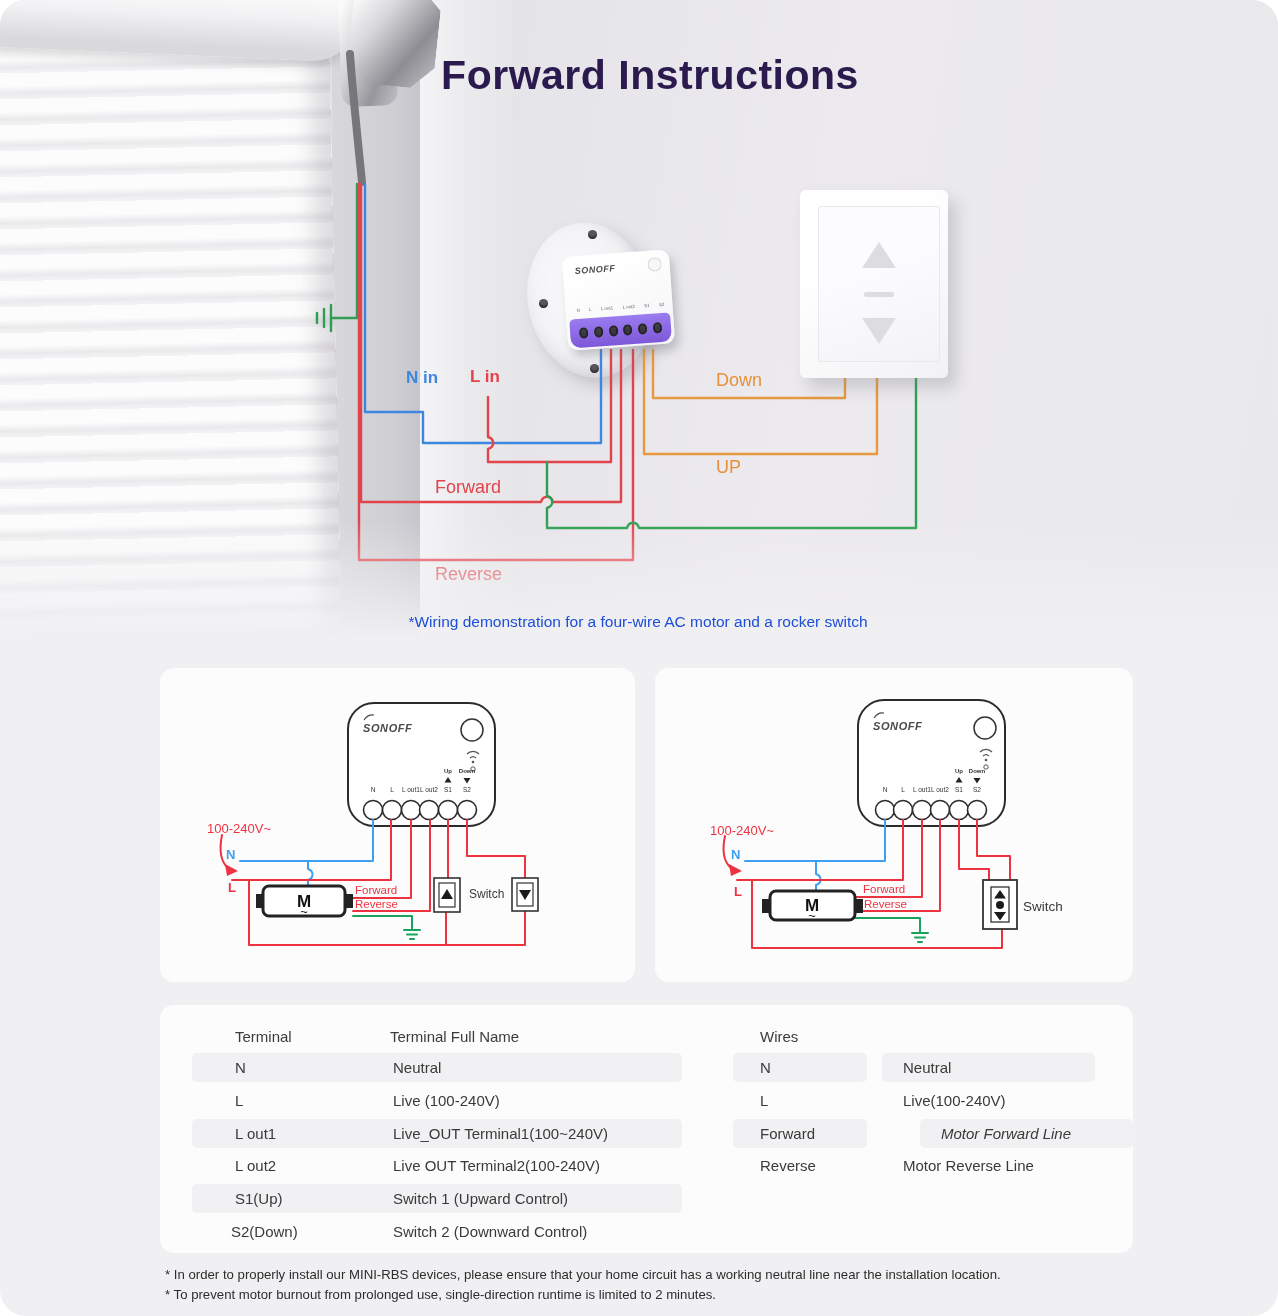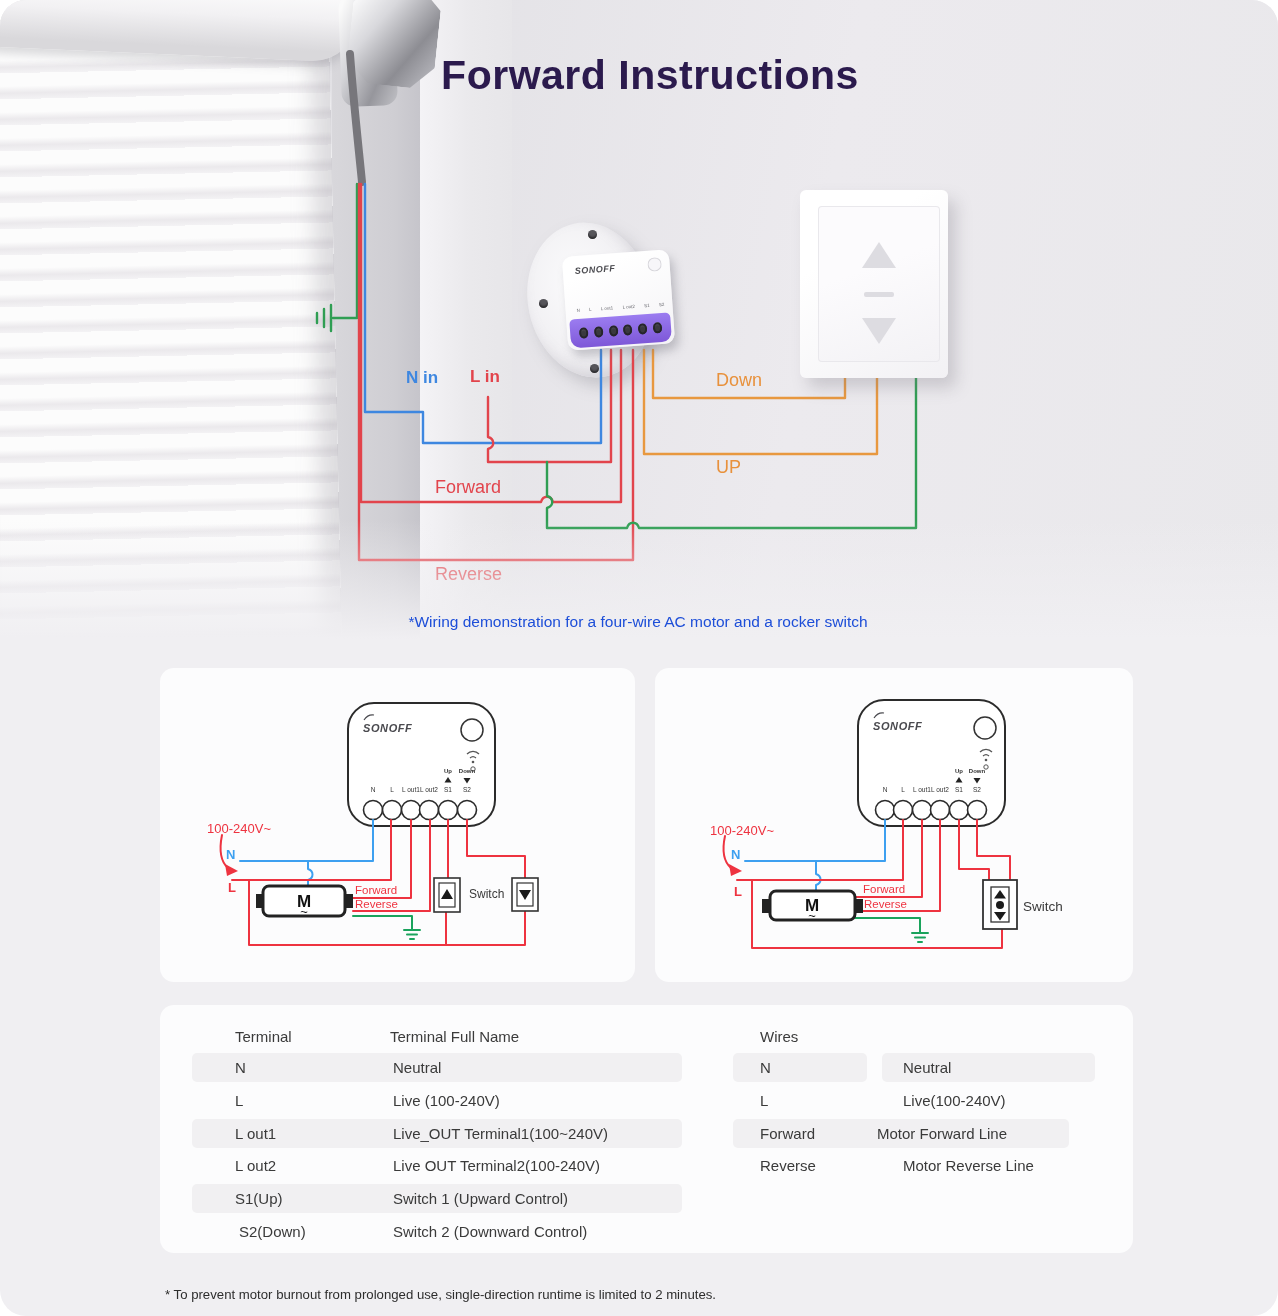--- a/index.html
+++ b/index.html
@@ -297,27 +297,28 @@
   <div class="cell shade" style="left:192px;top:1053px;width:153px;padding-left:43px;">N</div>
   <div class="cell shade" style="left:353px;top:1053px;width:289px;padding-left:40px;">Neutral</div>
   <div class="cell" style="left:192px;top:1086px;width:153px;padding-left:43px;">L</div>
   <div class="cell" style="left:353px;top:1086px;width:289px;padding-left:40px;">Live (100-240V)</div>
   <div class="cell shade" style="left:192px;top:1119px;width:153px;padding-left:43px;">L out1</div>
   <div class="cell shade" style="left:353px;top:1119px;width:289px;padding-left:40px;">Live_OUT Terminal1(100~240V)</div>
   <div class="cell" style="left:192px;top:1151px;width:153px;padding-left:43px;">L out2</div>
   <div class="cell" style="left:353px;top:1151px;width:289px;padding-left:40px;">Live OUT Terminal2(100-240V)</div>
   <div class="cell shade" style="left:192px;top:1184px;width:153px;padding-left:43px;">S1(Up)</div>
   <div class="cell shade" style="left:353px;top:1184px;width:289px;padding-left:40px;">Switch 1 (Upward Control)</div>
-  <div class="cell" style="left:196px;top:1217px;width:153px;padding-left:43px;">S2(Down)</div>
+  <div class="cell" style="left:188px;top:1217px;width:153px;padding-left:43px;">S2(Down)</div>
   <div class="cell" style="left:353px;top:1217px;width:289px;padding-left:40px;">Switch 2 (Downward Control)</div>
 
   <div class="cell shade" style="left:733px;top:1053px;width:107px;padding-left:27px;">N</div>
   <div class="cell shade" style="left:882px;top:1053px;width:192px;padding-left:21px;">Neutral</div>
   <div class="cell" style="left:733px;top:1086px;width:107px;padding-left:27px;">L</div>
   <div class="cell" style="left:882px;top:1086px;width:192px;padding-left:21px;">Live(100-240V)</div>
   <div class="cell shade" style="left:733px;top:1119px;width:107px;padding-left:27px;">Forward</div>
-  <div class="cell shade" style="left:856px;top:1119px;width:192px;padding-left:21px;">Motor Forward Line</div>
+  <div class="cell shade" style="left:920px;top:1119px;width:192px;padding-left:21px;font-style:italic;">Motor Forward Line</div>
   <div class="cell" style="left:733px;top:1151px;width:107px;padding-left:27px;">Reverse</div>
   <div class="cell" style="left:882px;top:1151px;width:192px;padding-left:21px;">Motor Reverse Line</div>
 
+  <div class="foot" style="top:1267px;">* In order to properly install our MINI-RBS devices, please ensure that your home circuit has a working neutral line near the installation location.</div>
   <div class="foot" style="top:1287px;">* To prevent motor burnout from prolonged use, single-direction runtime is limited to 2 minutes.</div>
 
 </div>
 
 </body></html>

